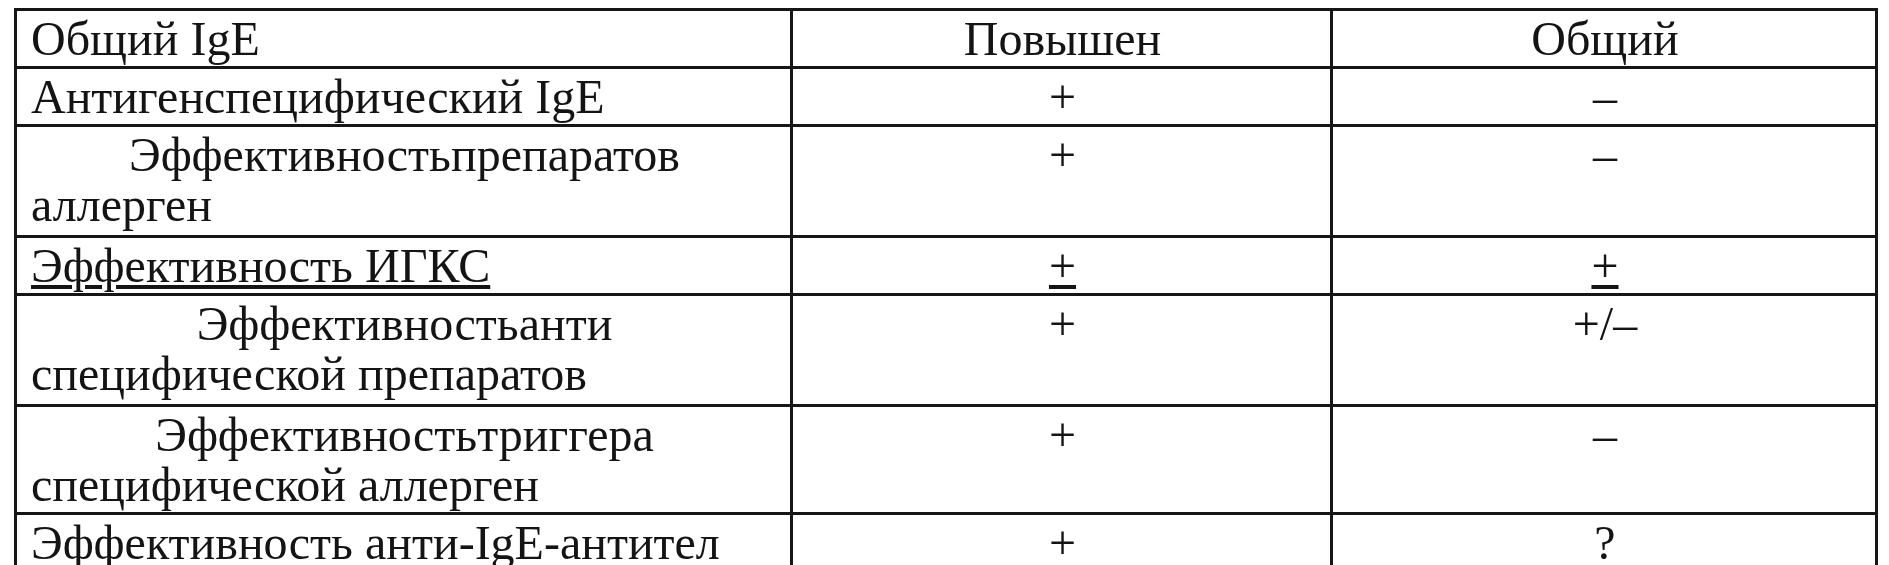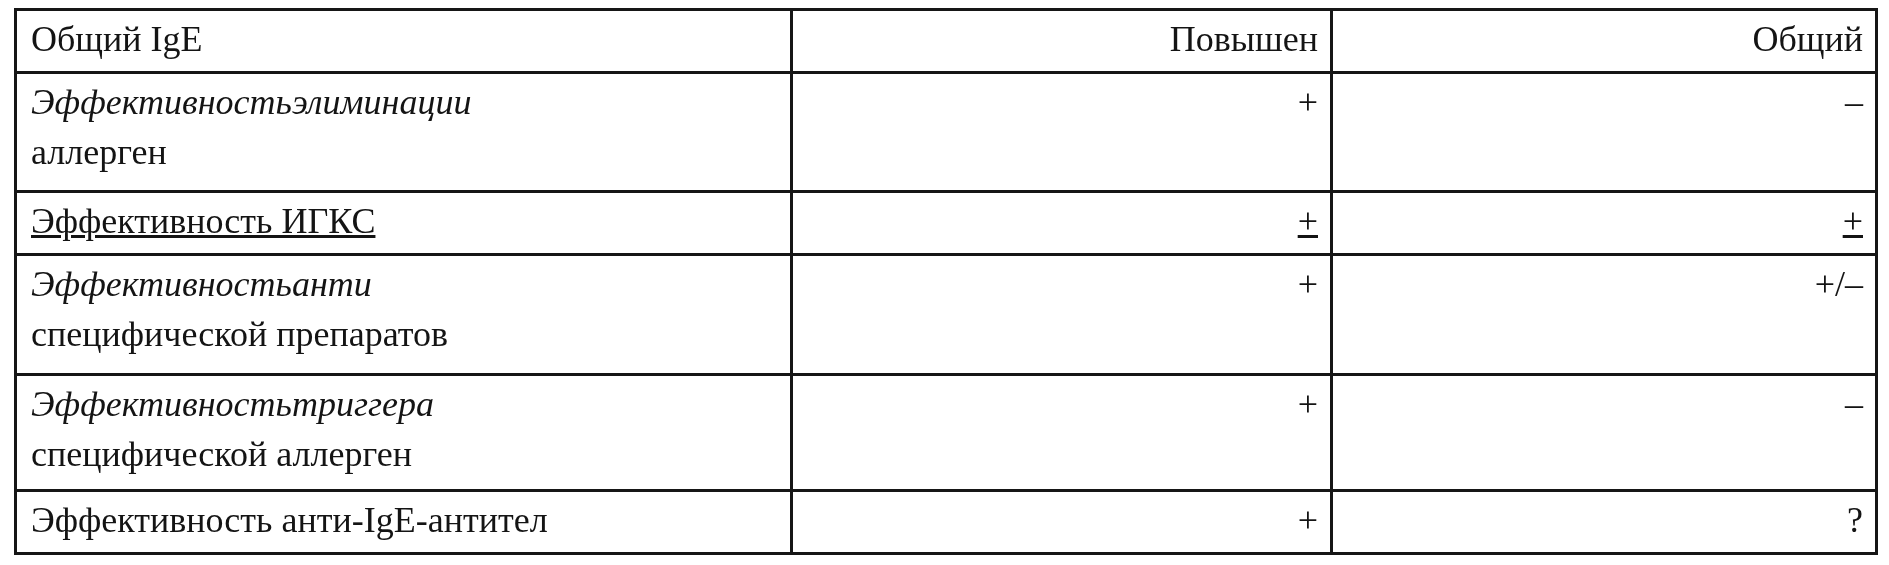--- a/index.html
+++ b/index.html
@@ -21,42 +21,41 @@
   table.ige-table {
     width: 100%;
     height: 100%;
     border-collapse: collapse;
     table-layout: fixed;
     background: #ffffff;
   }
   table.ige-table td, table.ige-table th {
     border: 3px solid #161616;
     vertical-align: top;
-    font-size: 36px;
+    font-size: 48px;
     font-weight: normal;
     line-height: 50px;
     padding: 3px 12px 2px 14px;
     overflow: hidden;
     white-space: nowrap;
   }
   col.c-param   { width: 776px; }
   col.c-elev    { width: 540px; }
   col.c-norm    { width: 545px; }
 
   tr.h-single { height: 57px; }
   tr.h-short  { height: 51px; text-decoration: underline; }
   tr.h-double { height: 111px; }
   tr.h-tall   { height: 103px; }
 
-  .cell-center { text-align: right; padding-left: 4px; padding-right: 4px; }
+  .cell-center { text-align: center; padding-left: 4px; padding-right: 4px; }
   .jline {
     display: flex;
-    justify-content: flex-start;
+    justify-content: center;
     width: 100%;
-    font-style: italic;
   }
   .jline span { display: inline-block; }
 </style>
 </head>
 <body>
 
 <div class="scan-wrap">
   <table class="ige-table">
     <colgroup>
       <col class="c-param">
@@ -64,26 +63,31 @@
       <col class="c-norm">
     </colgroup>
     <tbody>
 
       <tr class="h-single">
         <td>Общий IgE</td>
         <td class="cell-center">Повышен</td>
         <td class="cell-center">Общий</td>
       </tr>
 
+      <tr class="h-single">
+        <td>Антигенспецифический IgE</td>
+        <td class="cell-center">+</td>
+        <td class="cell-center">–</td>
+      </tr>
 
       <tr class="h-double">
         <td>
           <div class="jline">
             <span>Эффективность</span>
-            <span>элиминации</span>
+            <span>препаратов</span>
           </div>
           <div>аллерген</div>
         </td>
         <td class="cell-center">+</td>
         <td class="cell-center">–</td>
       </tr>
 
       <tr class="h-short">
         <td>Эффективность ИГКС</td>
         <td class="cell-center">+</td>

